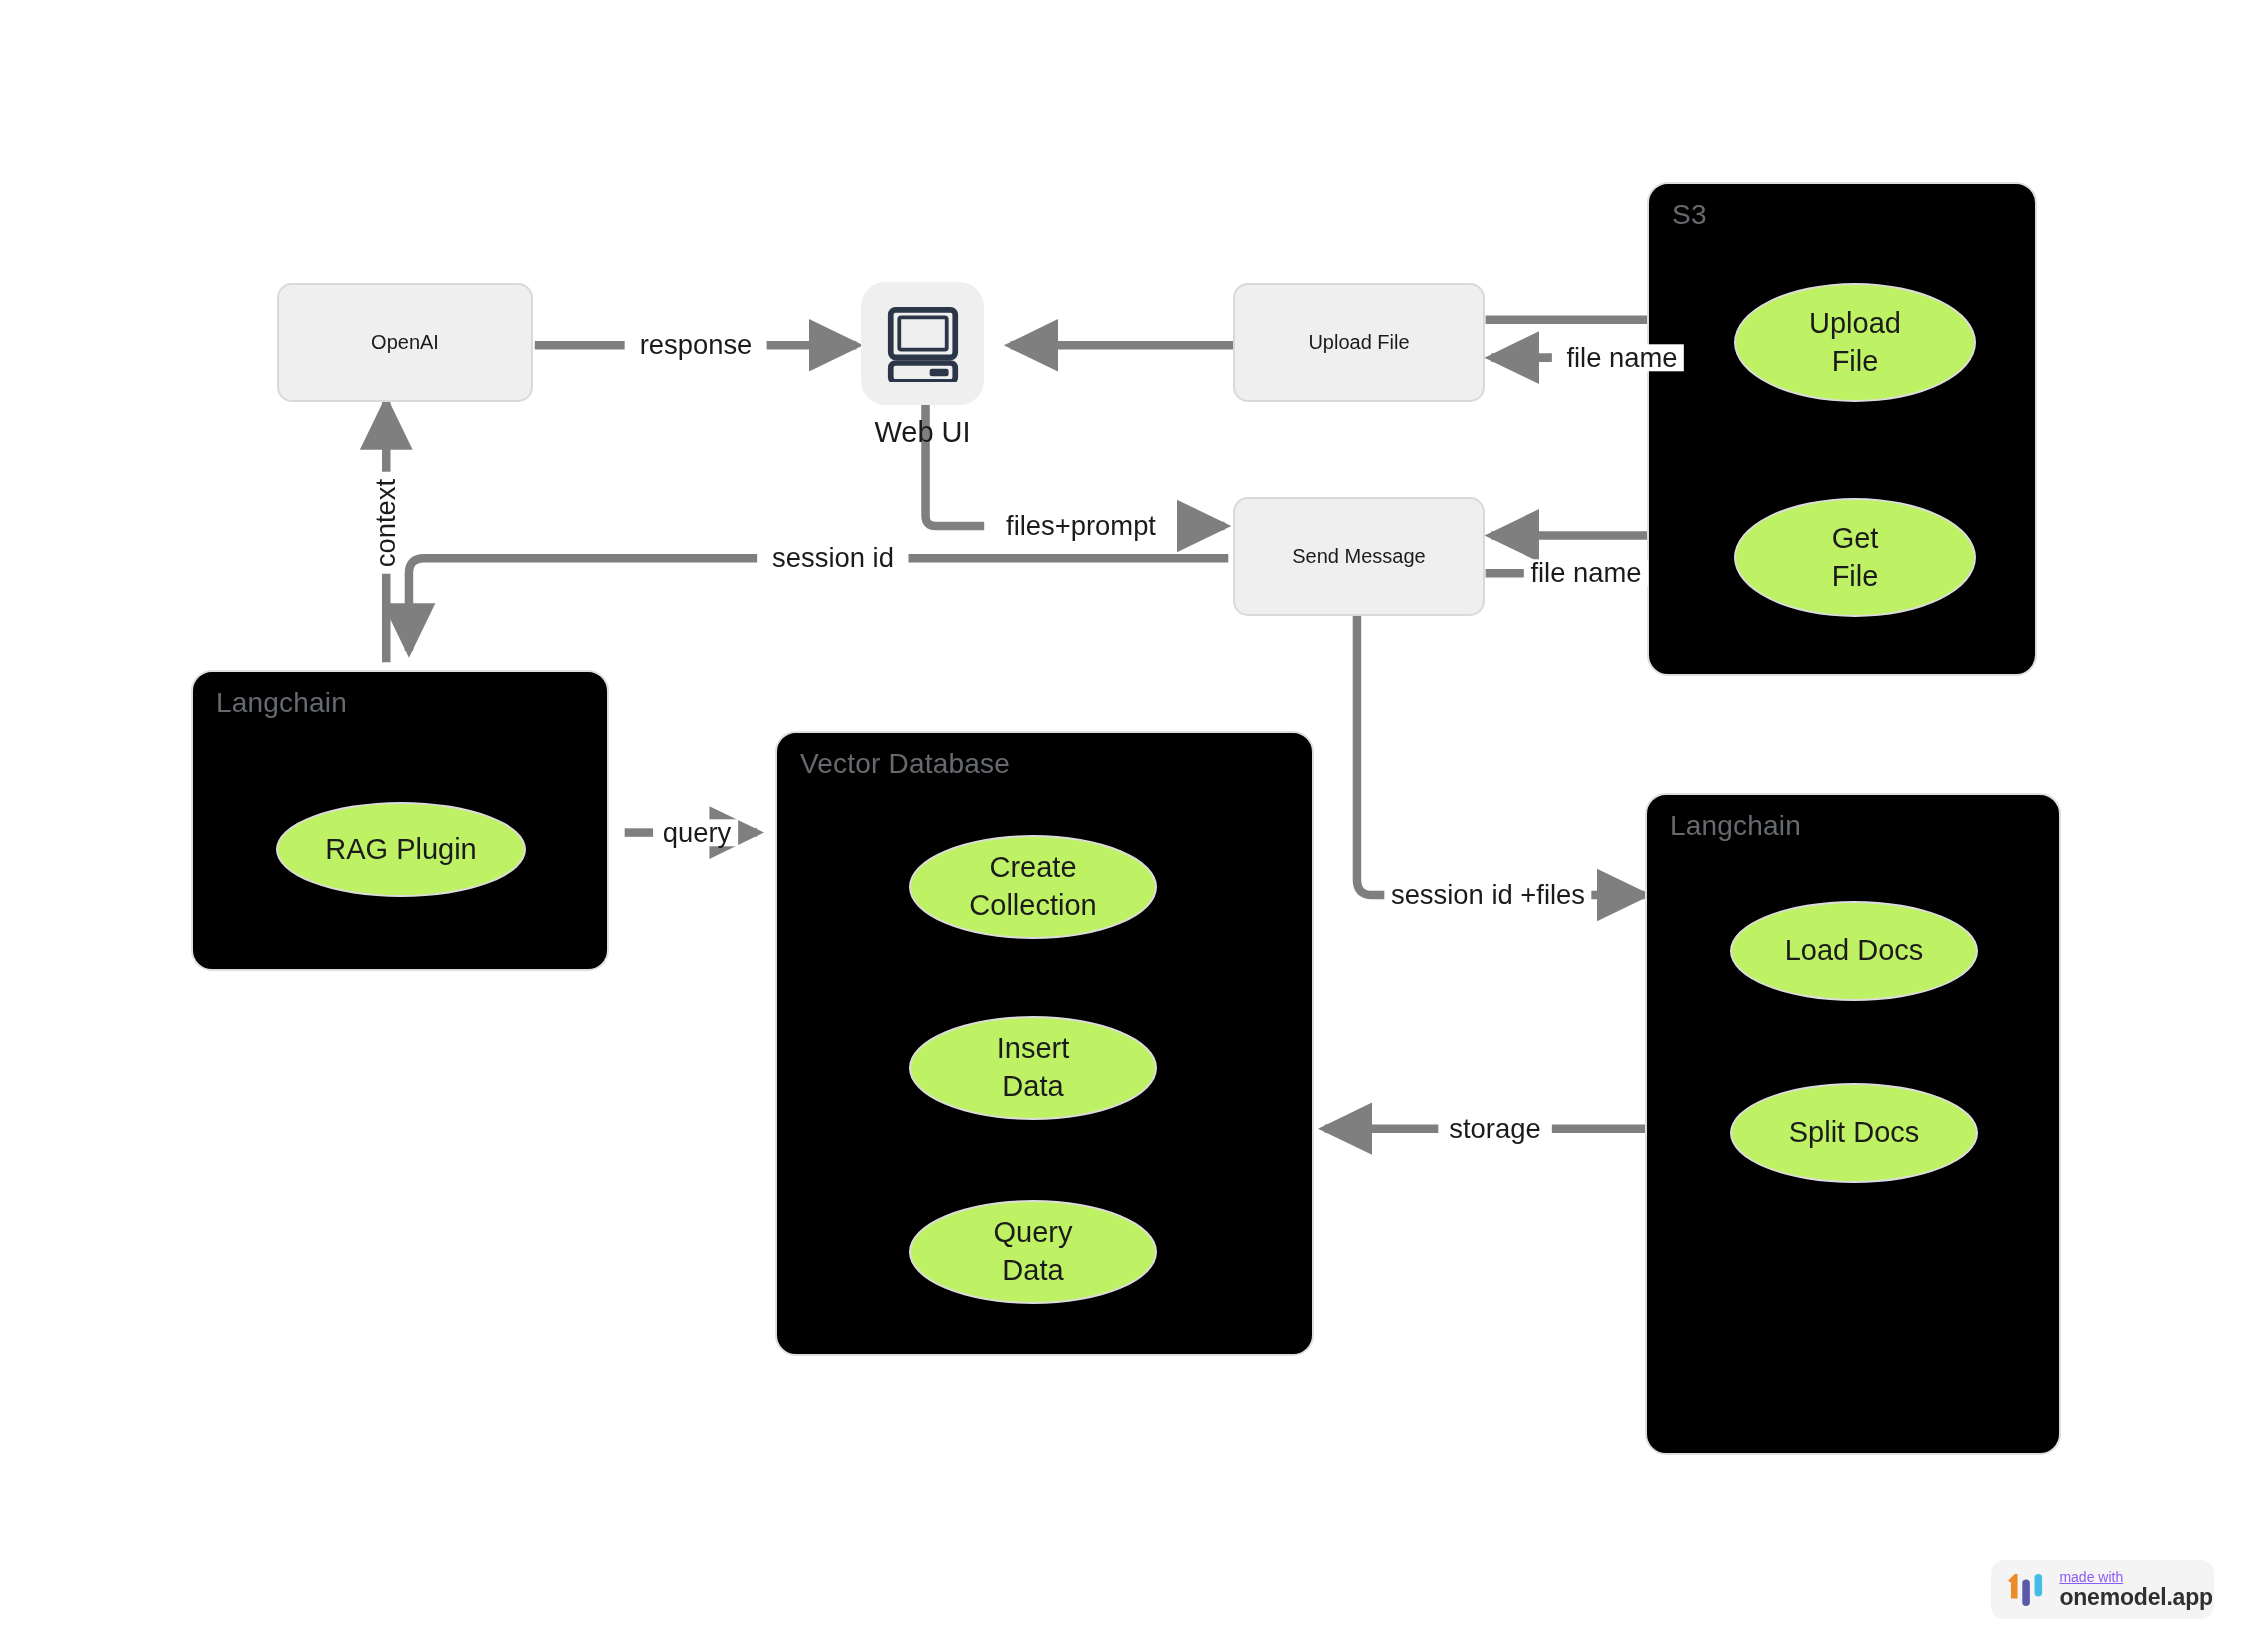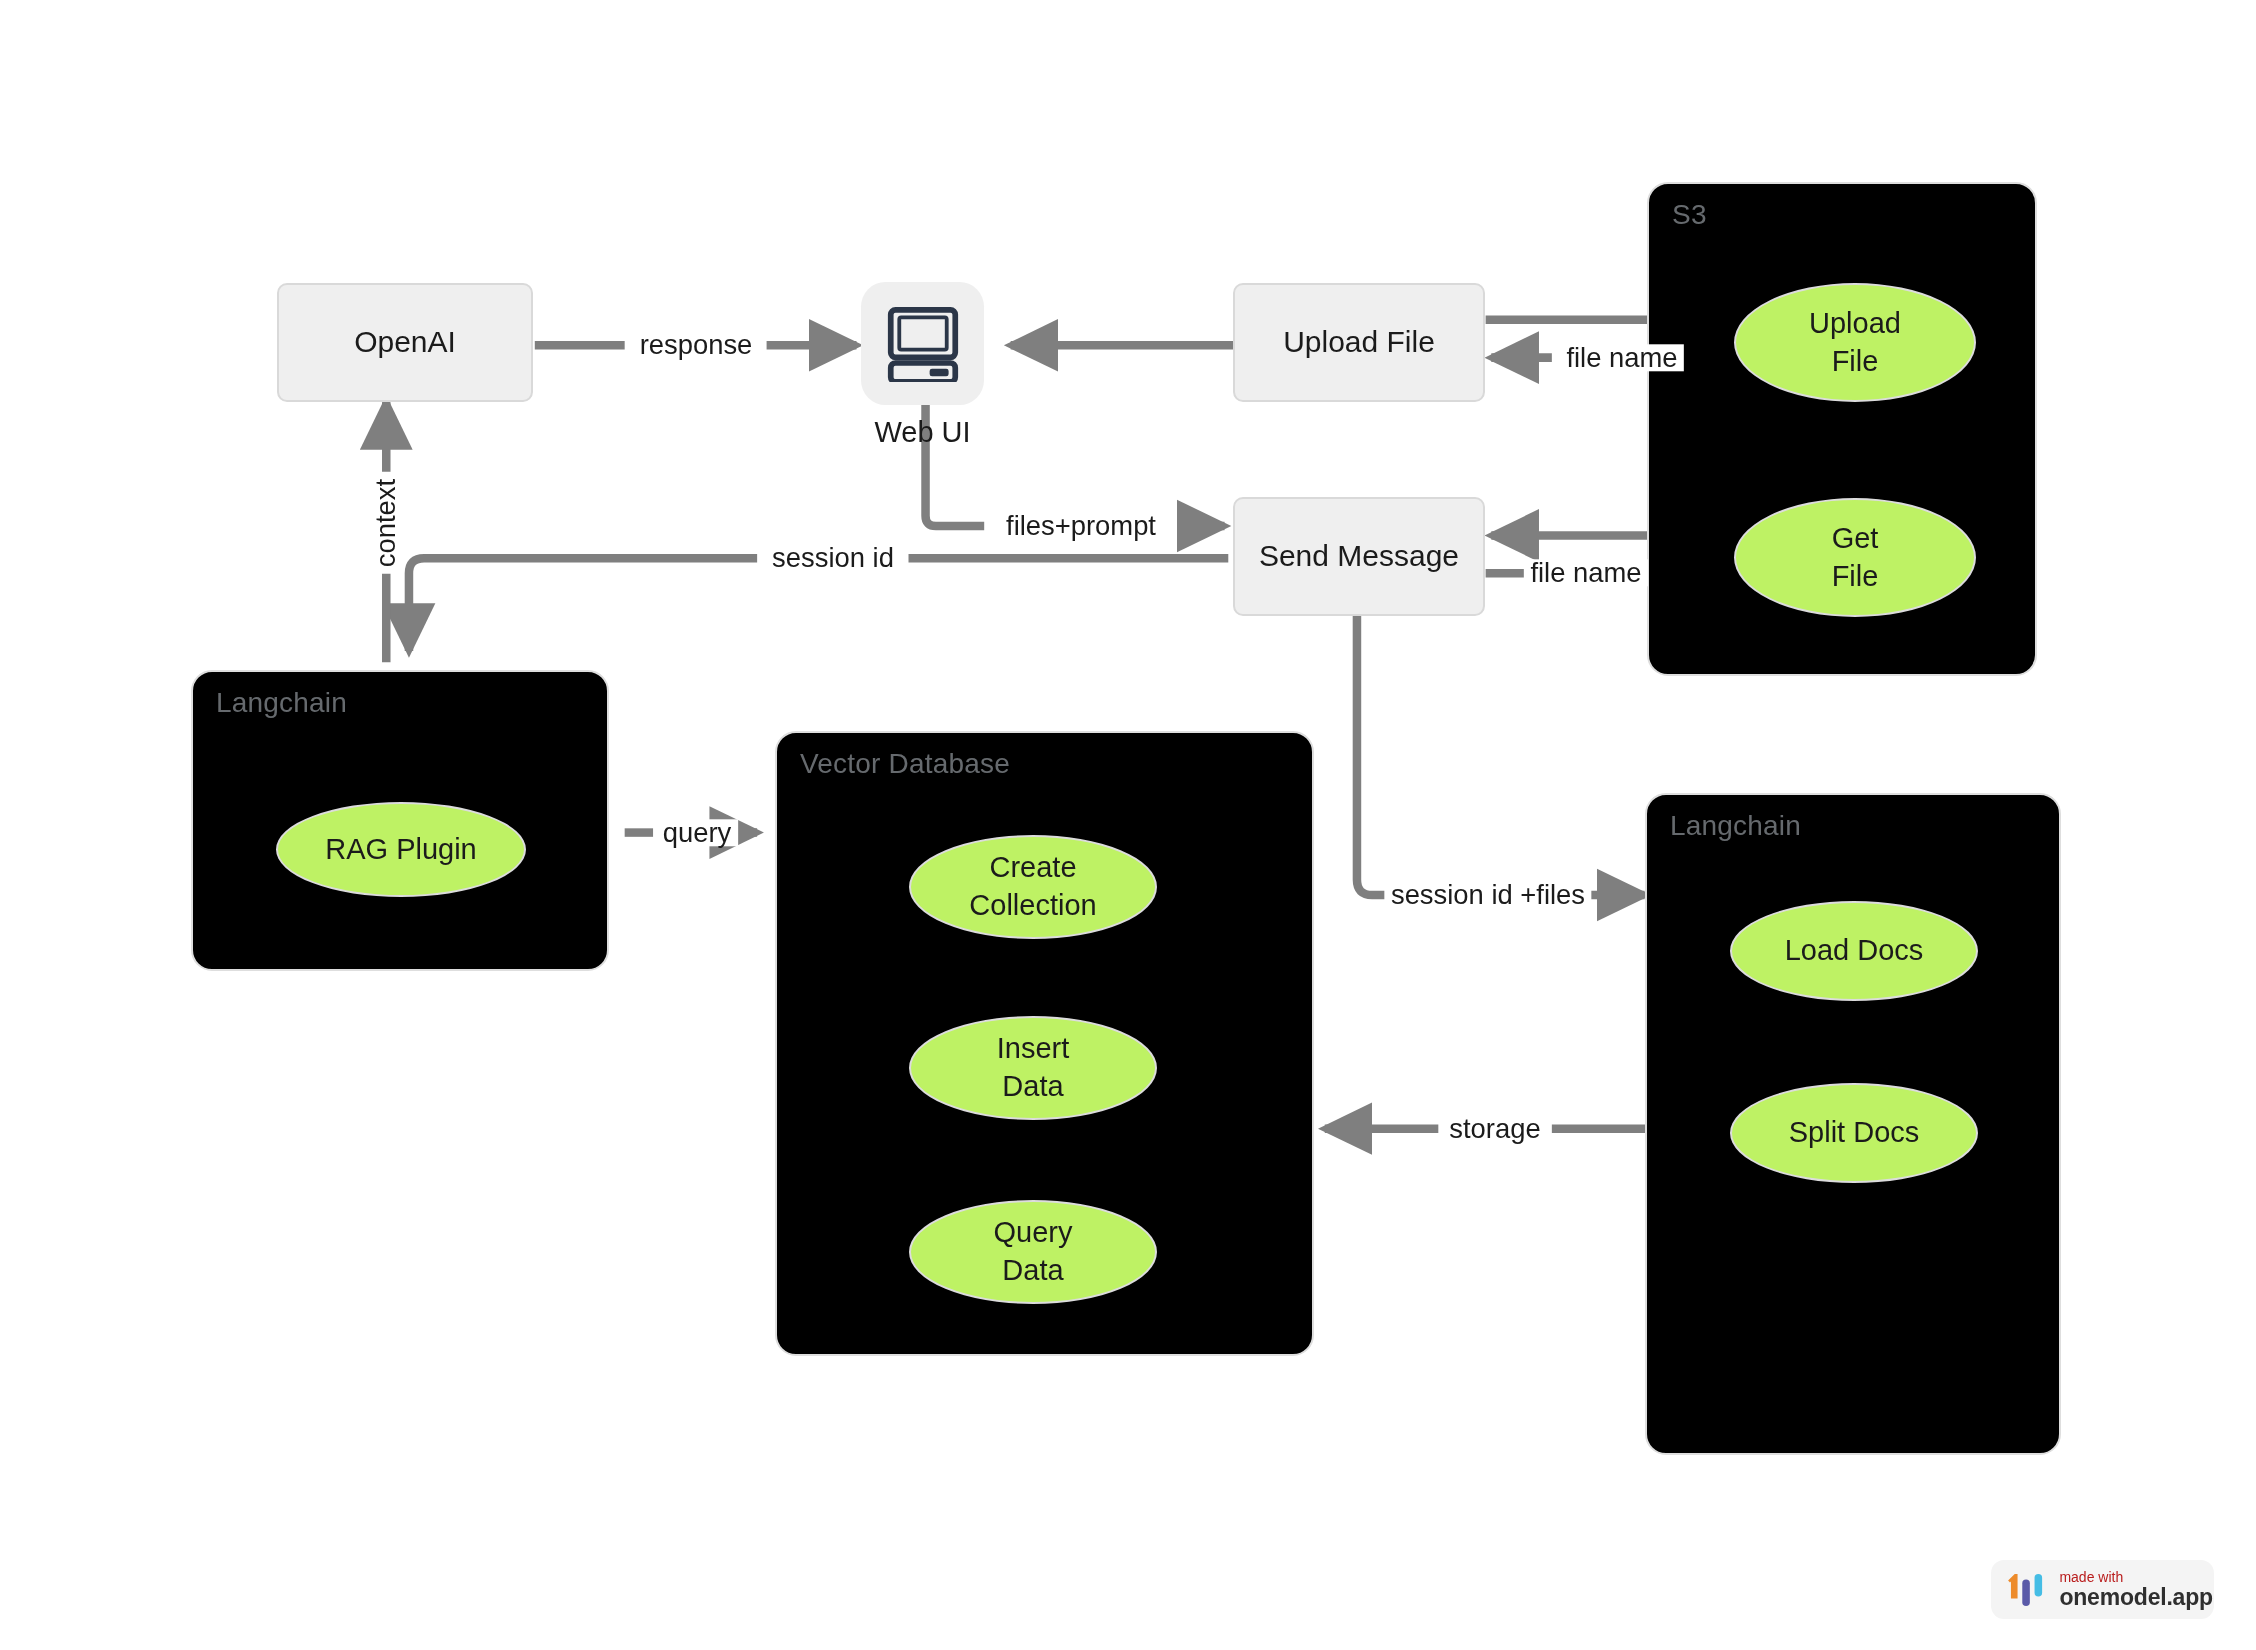--- a/index.html
+++ b/index.html
@@ -42,27 +42,27 @@
     color: #666a6e;
     letter-spacing: 0.2px;
     white-space: nowrap;
   }
 
   
   .node-box {
     position: absolute;
     background: #efefef;
     border: 2.8px solid #d9d9d9;
-    border-radius: 10px;
+    border-radius: 15px;
     box-sizing: border-box;
     display: flex;
     align-items: center;
     justify-content: center;
     color: #1b1b1b;
-    font-size: 30px;
+    font-size: 20px;
     text-align: right;
     line-height: 1.22;
   }
 
   
   .node-ellipse {
     position: absolute;
     background: #bef264;
     border: 2.8px solid #dcdcdc;
     border-radius: 50%;
@@ -123,21 +123,22 @@
     display: flex;
     align-items: center;
     gap: 11.4px;
     padding: 0 15px;
     box-sizing: border-box;
   }
   #watermark .wm-logo { display: flex; align-items: flex-end; gap: 3.8px; height: 32px; }
   #watermark .wm-text { display: flex; flex-direction: column; line-height: 1.05; }
   #watermark .wm-made {
     font-size: 14px;
-    color: #b91c1c;
+    color: #8b5cf6;
+    text-decoration: underline;
   }
   #watermark .wm-brand {
     font-size: 23px;
     font-weight: bold;
     color: #2f2f2f;
     letter-spacing: -0.2px;
   }
 </style>
 </head>
 <body>

